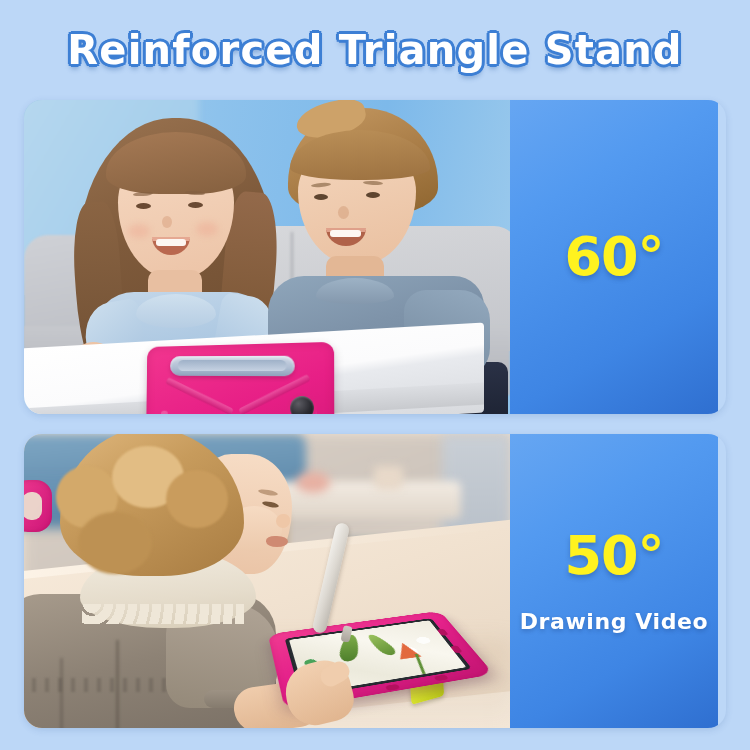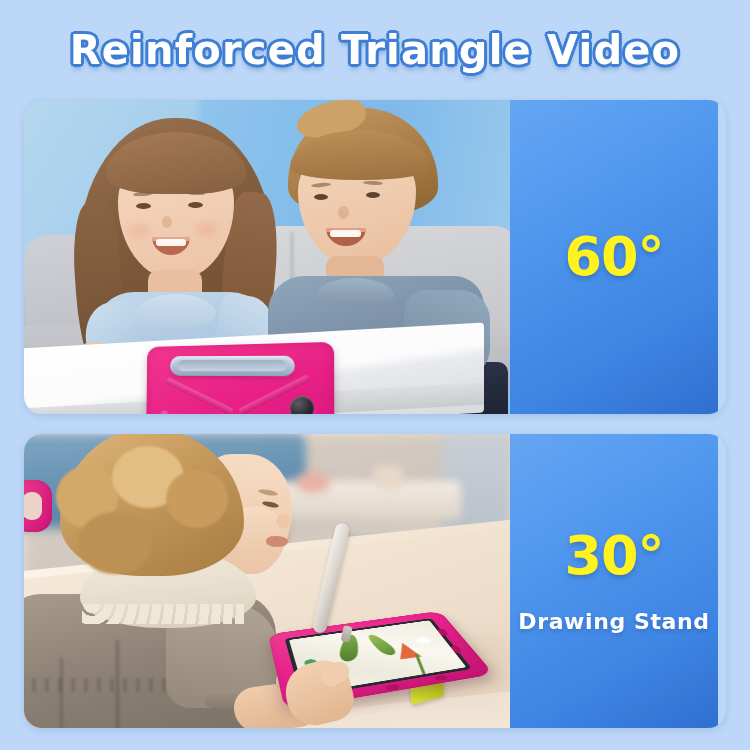--- a/index.html
+++ b/index.html
@@ -379,21 +379,21 @@
     border-radius:7px; transform:rotate(13deg); z-index:5;
     box-shadow:1px 2px 4px rgba(80,70,60,.28); }
   .stylus-tip{ position:absolute; left:318px; top:192px; width:9px; height:16px;
     background:linear-gradient(180deg,#cfcac2,#a8a29a);
     border-radius:3px 3px 4px 4px; transform:rotate(13deg); z-index:5; }
 </style>
 </head>
 <body>
 
 <div class="title-wrap">
-  <div class="title">Reinforced Triangle Video</div>
+  <div class="title">Reinforced Triangle Stand</div>
 </div>
 
 <div class="panel" id="panel-1">
 
   <div class="photo">
     <div class="s1">
       <div class="s1-wall"></div>
       <div class="s1-wall-panel"></div>
       <div class="s1-sofa-back2"></div>
       <div class="s1-sofa-back"></div>
@@ -537,16 +537,16 @@
         <div class="g2-hand"></div>
         <div class="g2-finger"></div>
       </div>
 
       <div class="stylus"></div>
       <div class="stylus-tip"></div>
     </div>
   </div>
 
   <div class="info">
-    <div class="angle">30°</div>
-    <div class="mode">Drawing Stand</div>
+    <div class="angle">50°</div>
+    <div class="mode">Drawing Video</div>
   </div>
 </div>
 
 </body></html>

